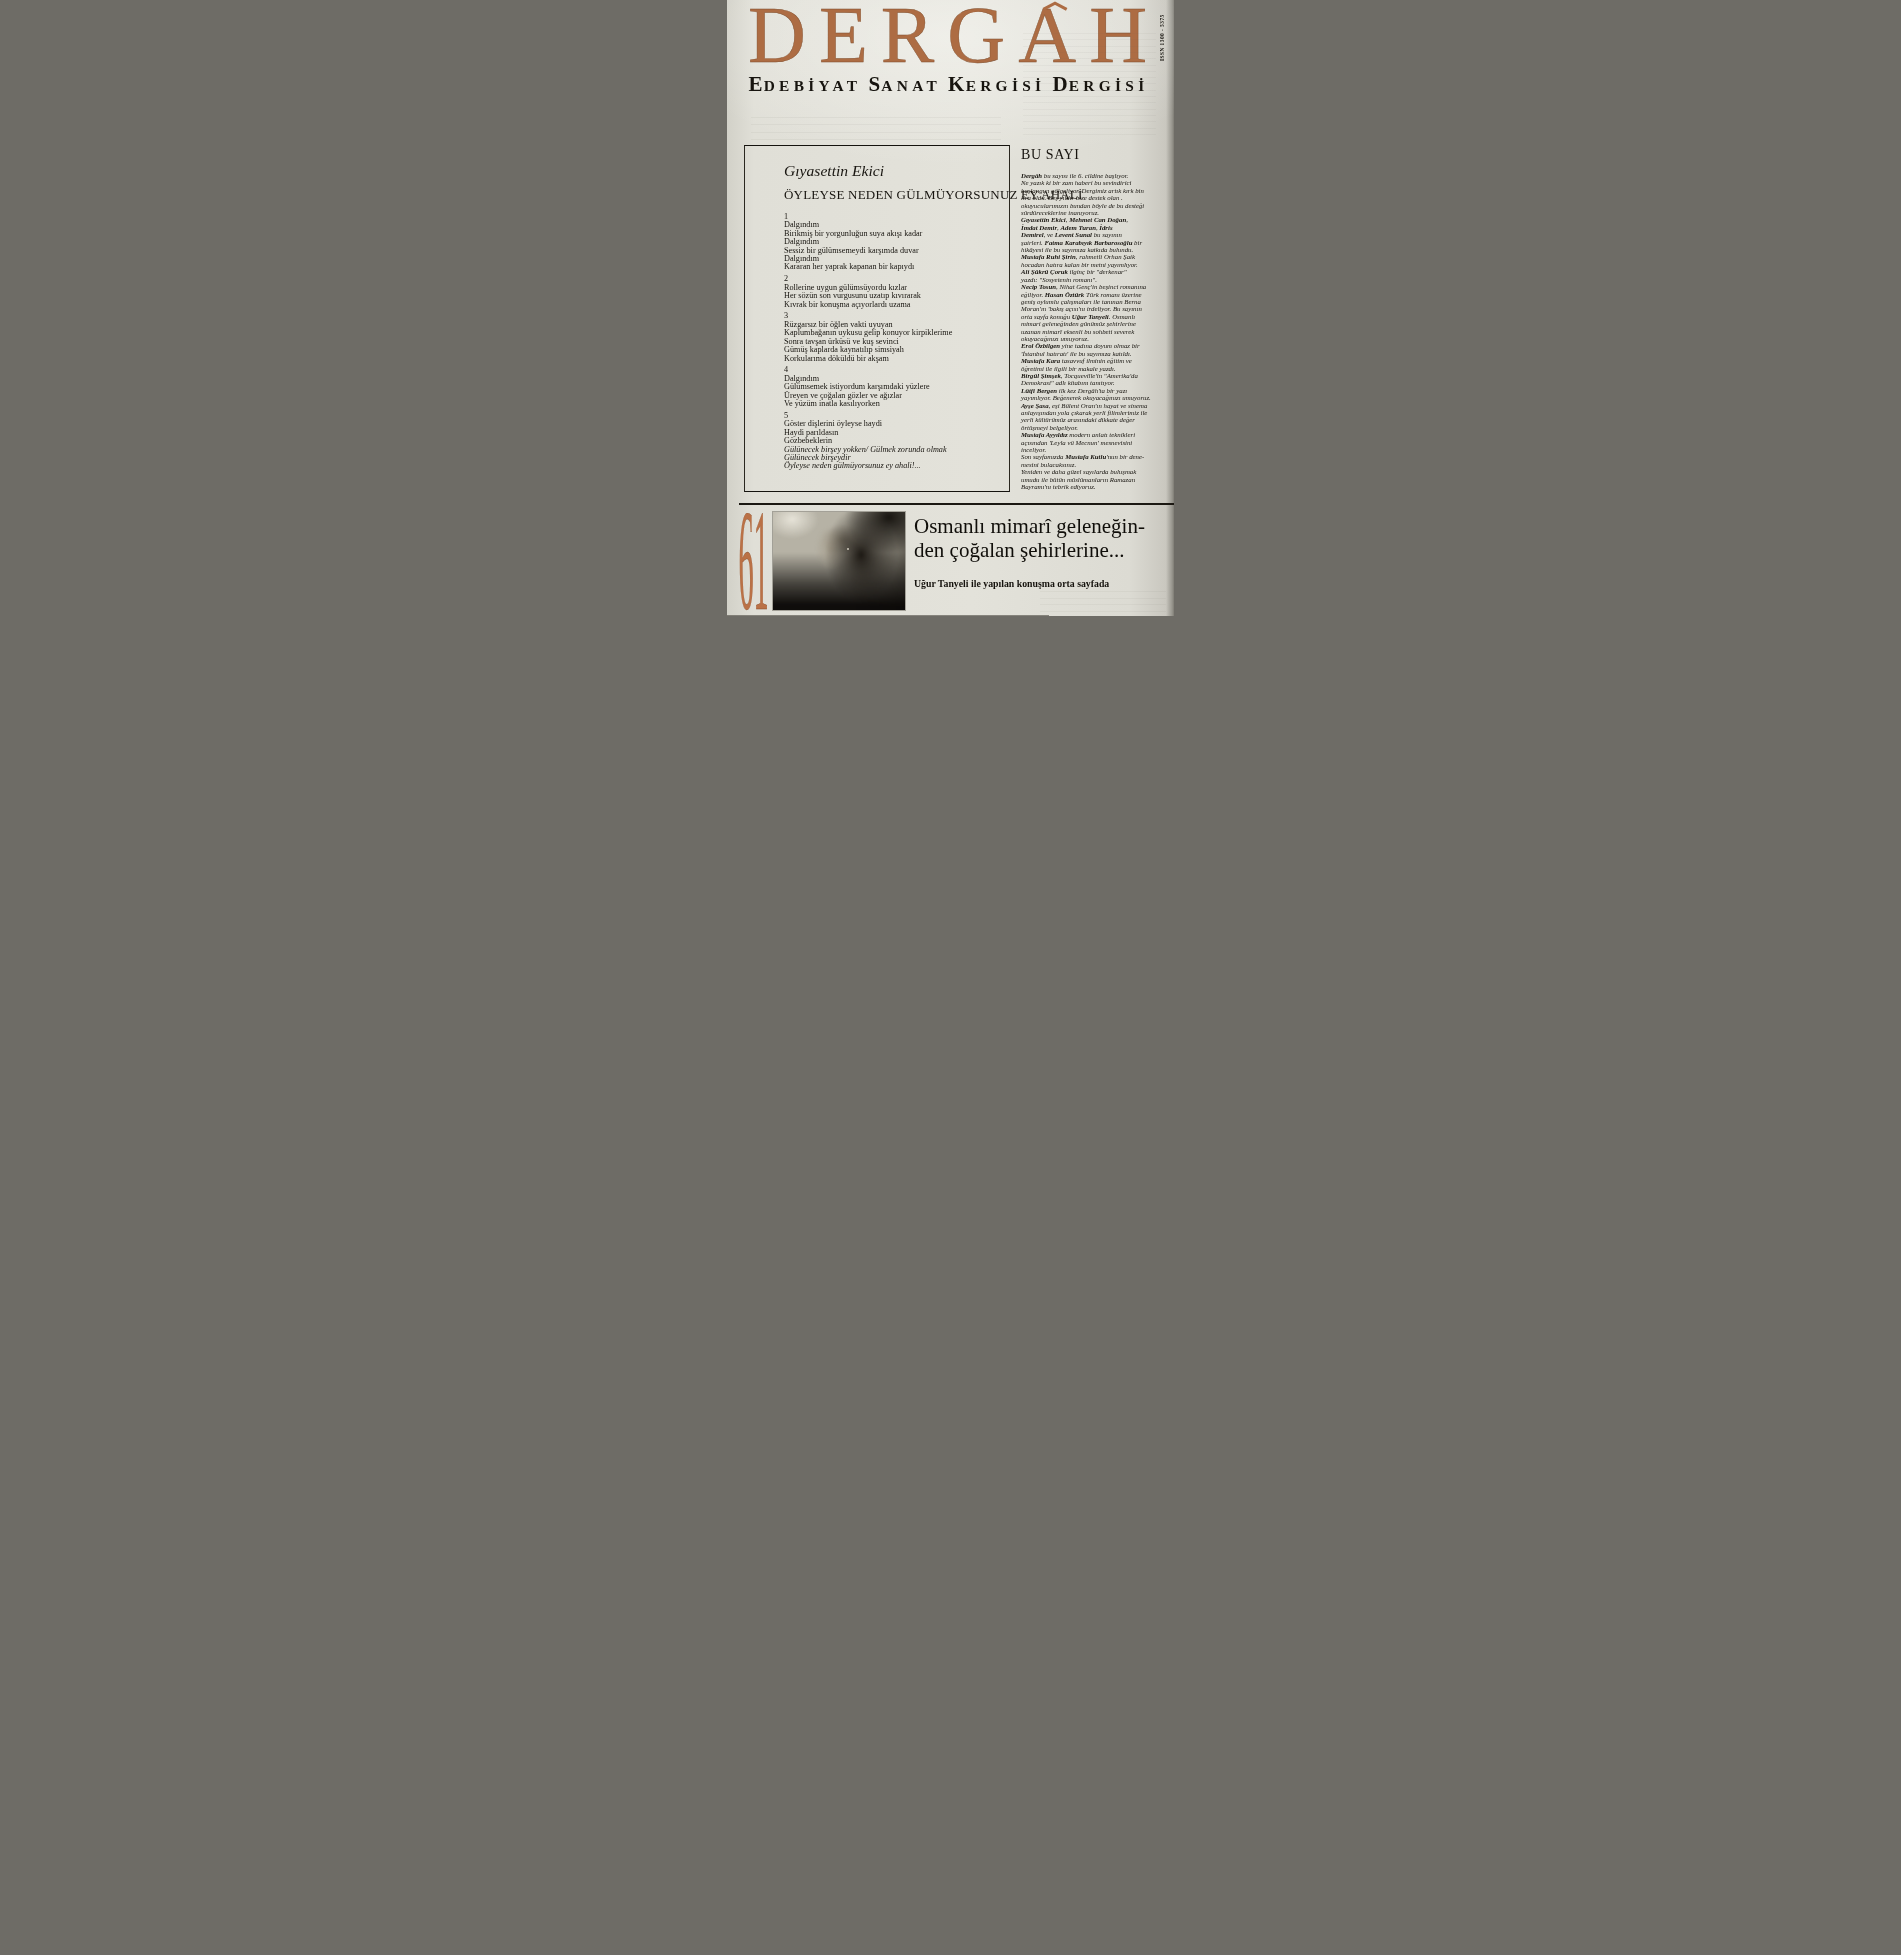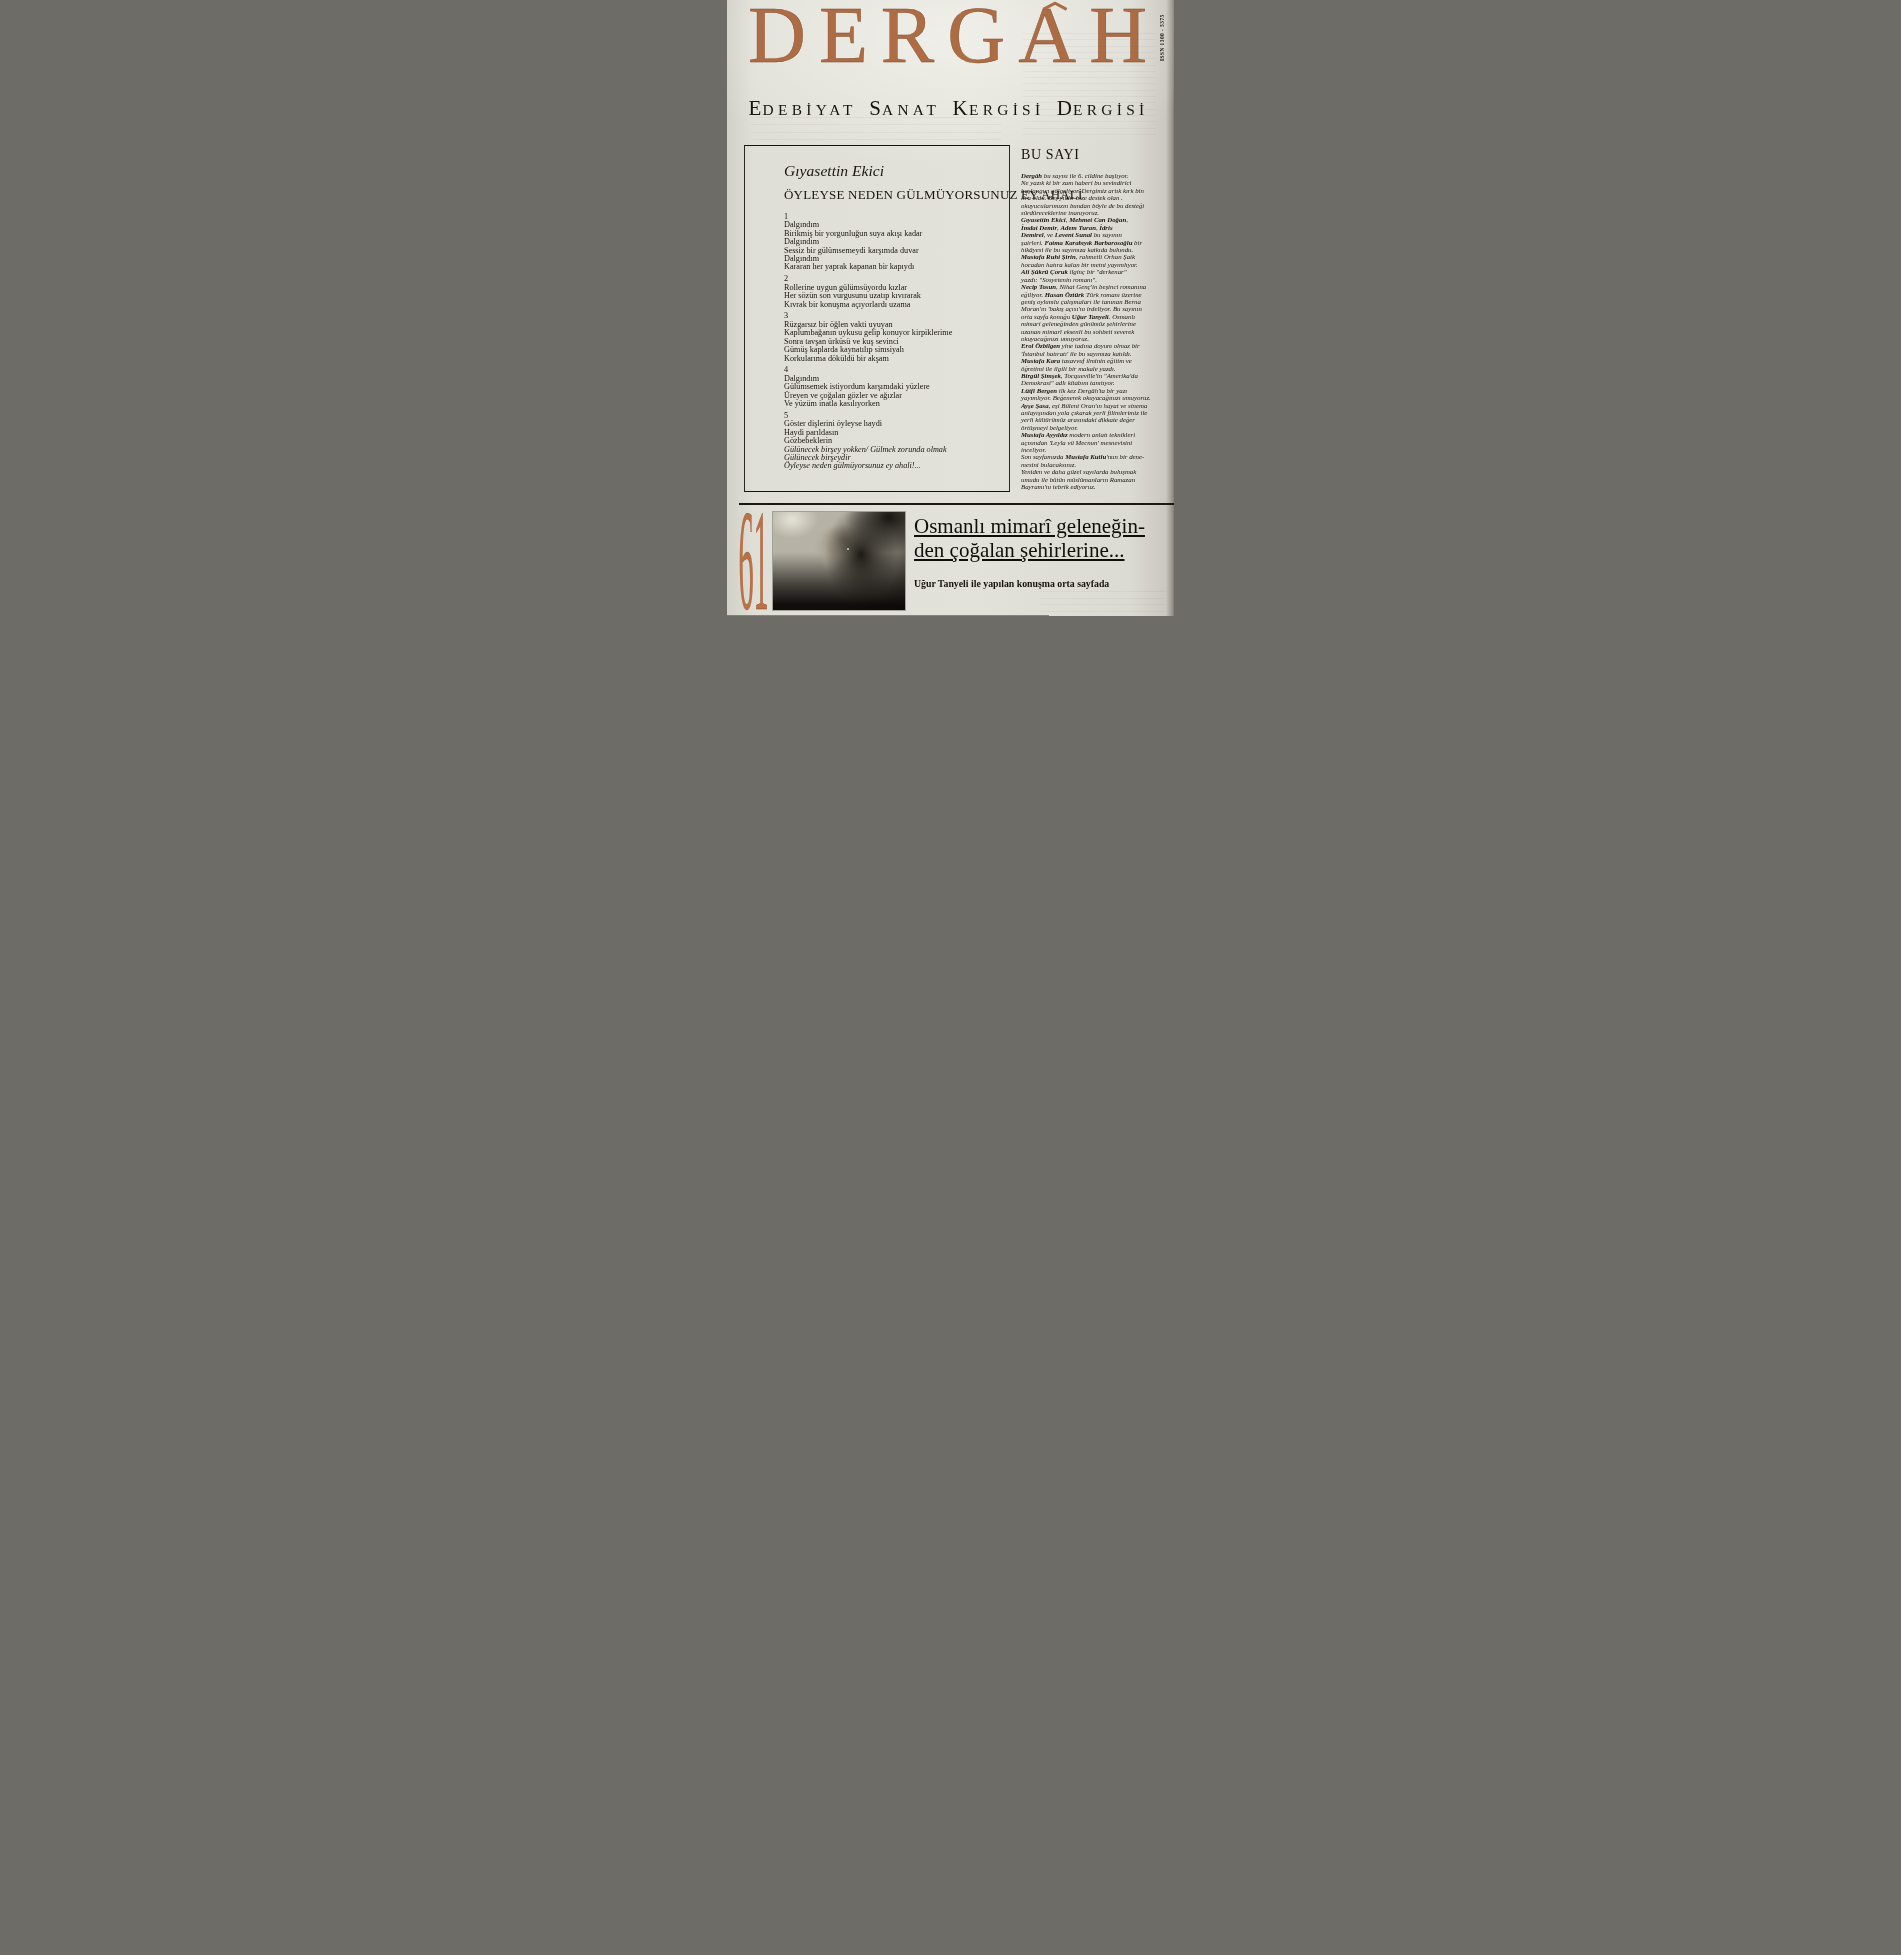--- a/index.html
+++ b/index.html
@@ -20,21 +20,21 @@
   .accent{position:absolute;left:315px;top:2px;overflow:visible;}
   .issn{
     position:absolute;top:9.4px;left:432px;height:52px;width:8.6px;
     writing-mode:vertical-rl;transform:rotate(180deg);
     font-size:5.3px;font-weight:700;letter-spacing:0.5px;color:#14110c;white-space:nowrap;
   }
   .subtitle{
     position:absolute;left:21.5px;top:72px;width:400px;
     display:flex;justify-content:space-between;align-items:baseline;white-space:nowrap;
   }
-  .subtitle .w{font-weight:400;font-size:15.4px;letter-spacing:4.3px;margin-top:24px;}
+  .subtitle .w{font-weight:700;font-size:15.4px;letter-spacing:4.3px;}
   .subtitle .ini{font-size:21px;letter-spacing:0.8px;margin-right:0.4px;}
   
   .poem-box{
     position:absolute;left:17px;top:145px;width:266px;height:347px;
     border-top:1.6px solid #15130e;border-left:0.8px solid #2a271f;
     border-right:0.8px solid #2a271f;border-bottom:1.2px solid #15130e;
     box-sizing:border-box;
   }
   .poem-author{position:absolute;left:39px;top:15.6px;font-style:italic;font-size:15.6px;color:#191611;}
   .poem-title{position:absolute;left:39px;top:41px;font-size:13px;letter-spacing:0.2px;white-space:nowrap;}
@@ -63,21 +63,21 @@
       radial-gradient(59px 47px at 86% 8%, rgba(19,16,12,.96), rgba(19,16,12,0) 75%),
       radial-gradient(49px 65px at 66% 44%, rgba(24,20,15,.97), rgba(24,20,15,0) 74%),
       radial-gradient(21.5px 31px at 44% 38%, rgba(165,157,140,.9), rgba(165,157,140,0) 72%),
       radial-gradient(27px 21.5px at 52% 30%, rgba(120,112,97,.8), rgba(120,112,97,0) 75%),
       linear-gradient(to top, rgba(10,8,6,.97) 8%, rgba(10,8,6,.65) 28%, rgba(10,8,6,0) 58%),
       linear-gradient(to left, rgba(28,24,18,.55), rgba(28,24,18,0) 42%);
   }
   .photo-glint{position:absolute;left:56%;top:37%;width:2.3px;height:1.6px;border-radius:50%;
     background:rgba(225,220,205,.85);}
   .headline{position:absolute;left:187px;top:515px;font-size:21px;line-height:23.5px;color:#100e0a;}
-  .headline div{white-space:nowrap;text-decoration:underline;}
+  .headline div{white-space:nowrap;}
   .footer-caption{position:absolute;left:187px;top:578px;font-size:9.8px;font-weight:700;white-space:nowrap;color:#15120d;}
   
   .bleed{position:absolute;filter:blur(0.6px);opacity:.75;pointer-events:none;
     background:repeating-linear-gradient(180deg, rgba(96,94,84,.085) 0 1px, rgba(96,94,84,0) 1px 7.4px);}
   .bleed-a{left:23.5px;top:117px;width:250px;height:26px;}
   .bleed-b{left:296px;top:33px;width:133px;height:106px;
     background:repeating-linear-gradient(180deg, rgba(96,94,84,.07) 0 1px, rgba(96,94,84,0) 1px 6.3px);}
   .bleed-c{left:313px;top:591px;width:126px;height:21px;
     background:repeating-linear-gradient(180deg, rgba(96,94,84,.075) 0 1px, rgba(96,94,84,0) 1px 6.6px);}
 </style>

